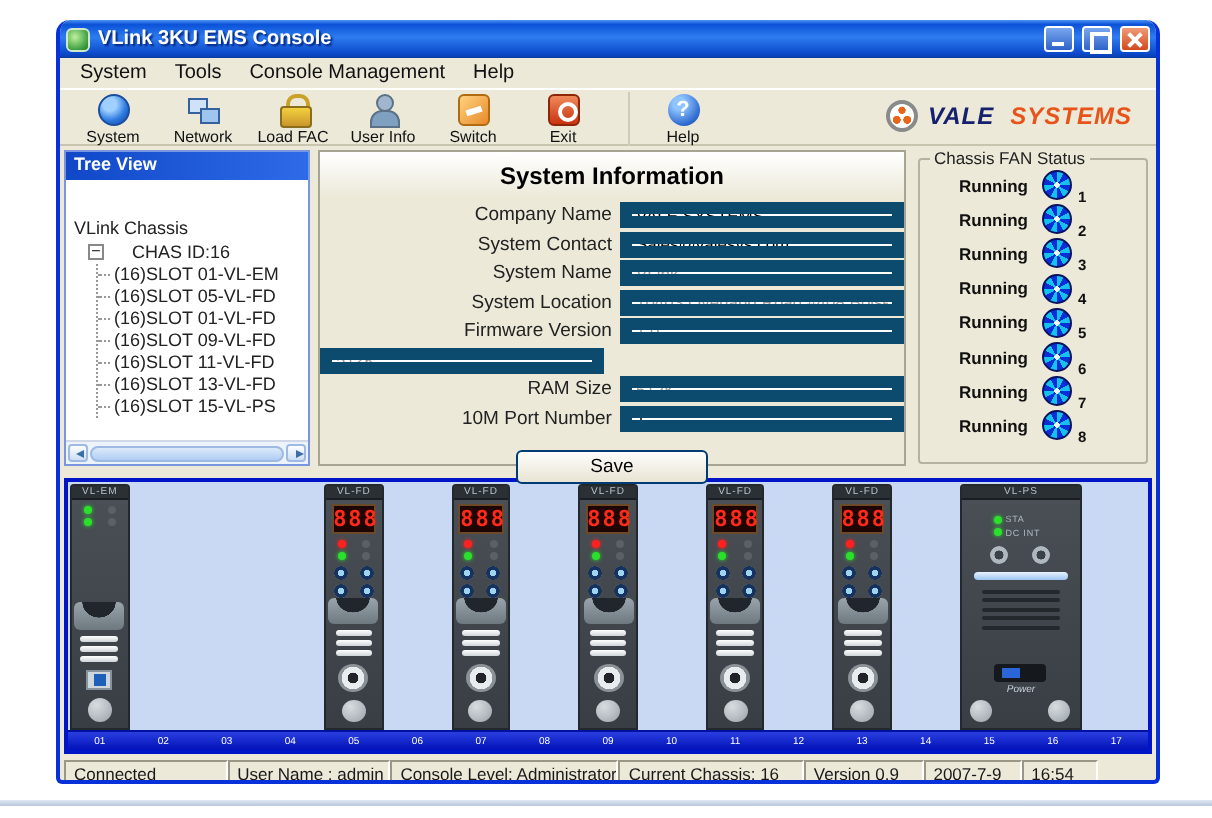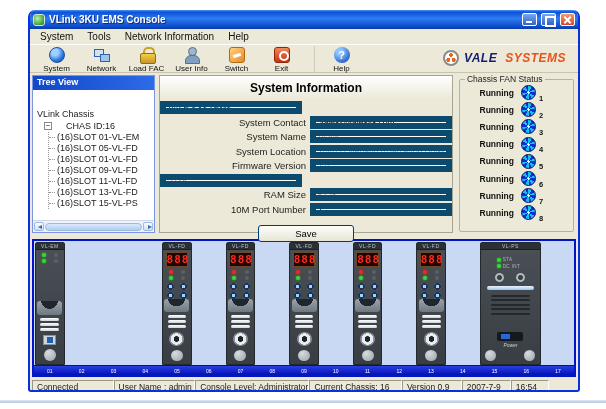--- a/index.html
+++ b/index.html
@@ -163,21 +163,21 @@
     <span class="title-text">VLink 3KU EMS Console</span>
     <span class="win-btn btn-min"></span>
     <span class="win-btn btn-max"></span>
     <span class="win-btn btn-close"></span>
   </div>
 
   <div class="menubar">
 
   <span class="menu-item">System</span>
       <span class="menu-item">Tools</span>
-      <span class="menu-item">Network Information</span>
+      <span class="menu-item">Console Management</span>
       <span class="menu-item">Help</span>
     </div>
 
   <div class="toolbar">
     <span style="display:flex;">
 
         <span class="tool-btn">
           <span class="tool-icon system-icon"></span>
           <span class="tool-label">System</span>
         </span>
@@ -246,20 +246,21 @@
         <span class="scroll-arrow arrow-right"></span>
       </div>
     </div>
 
     <div class="center-panel">
       <div class="sysinfo-box">
         <div class="sysinfo-title">System Information</div>
         <div class="sysinfo-form">
 
             <div class="field-row">
+              <span class="field-label">Company Name</span>
               <input class="field-input enabled" readonly="" value="VALE SYSTEMS" style="">
             </div>
 
             <div class="field-row">
               <span class="field-label">System Contact</span>
               <input class="field-input enabled" readonly="" value="Sales@valesys.com" style="">
             </div>
 
             <div class="field-row">
               <span class="field-label">System Name</span>

